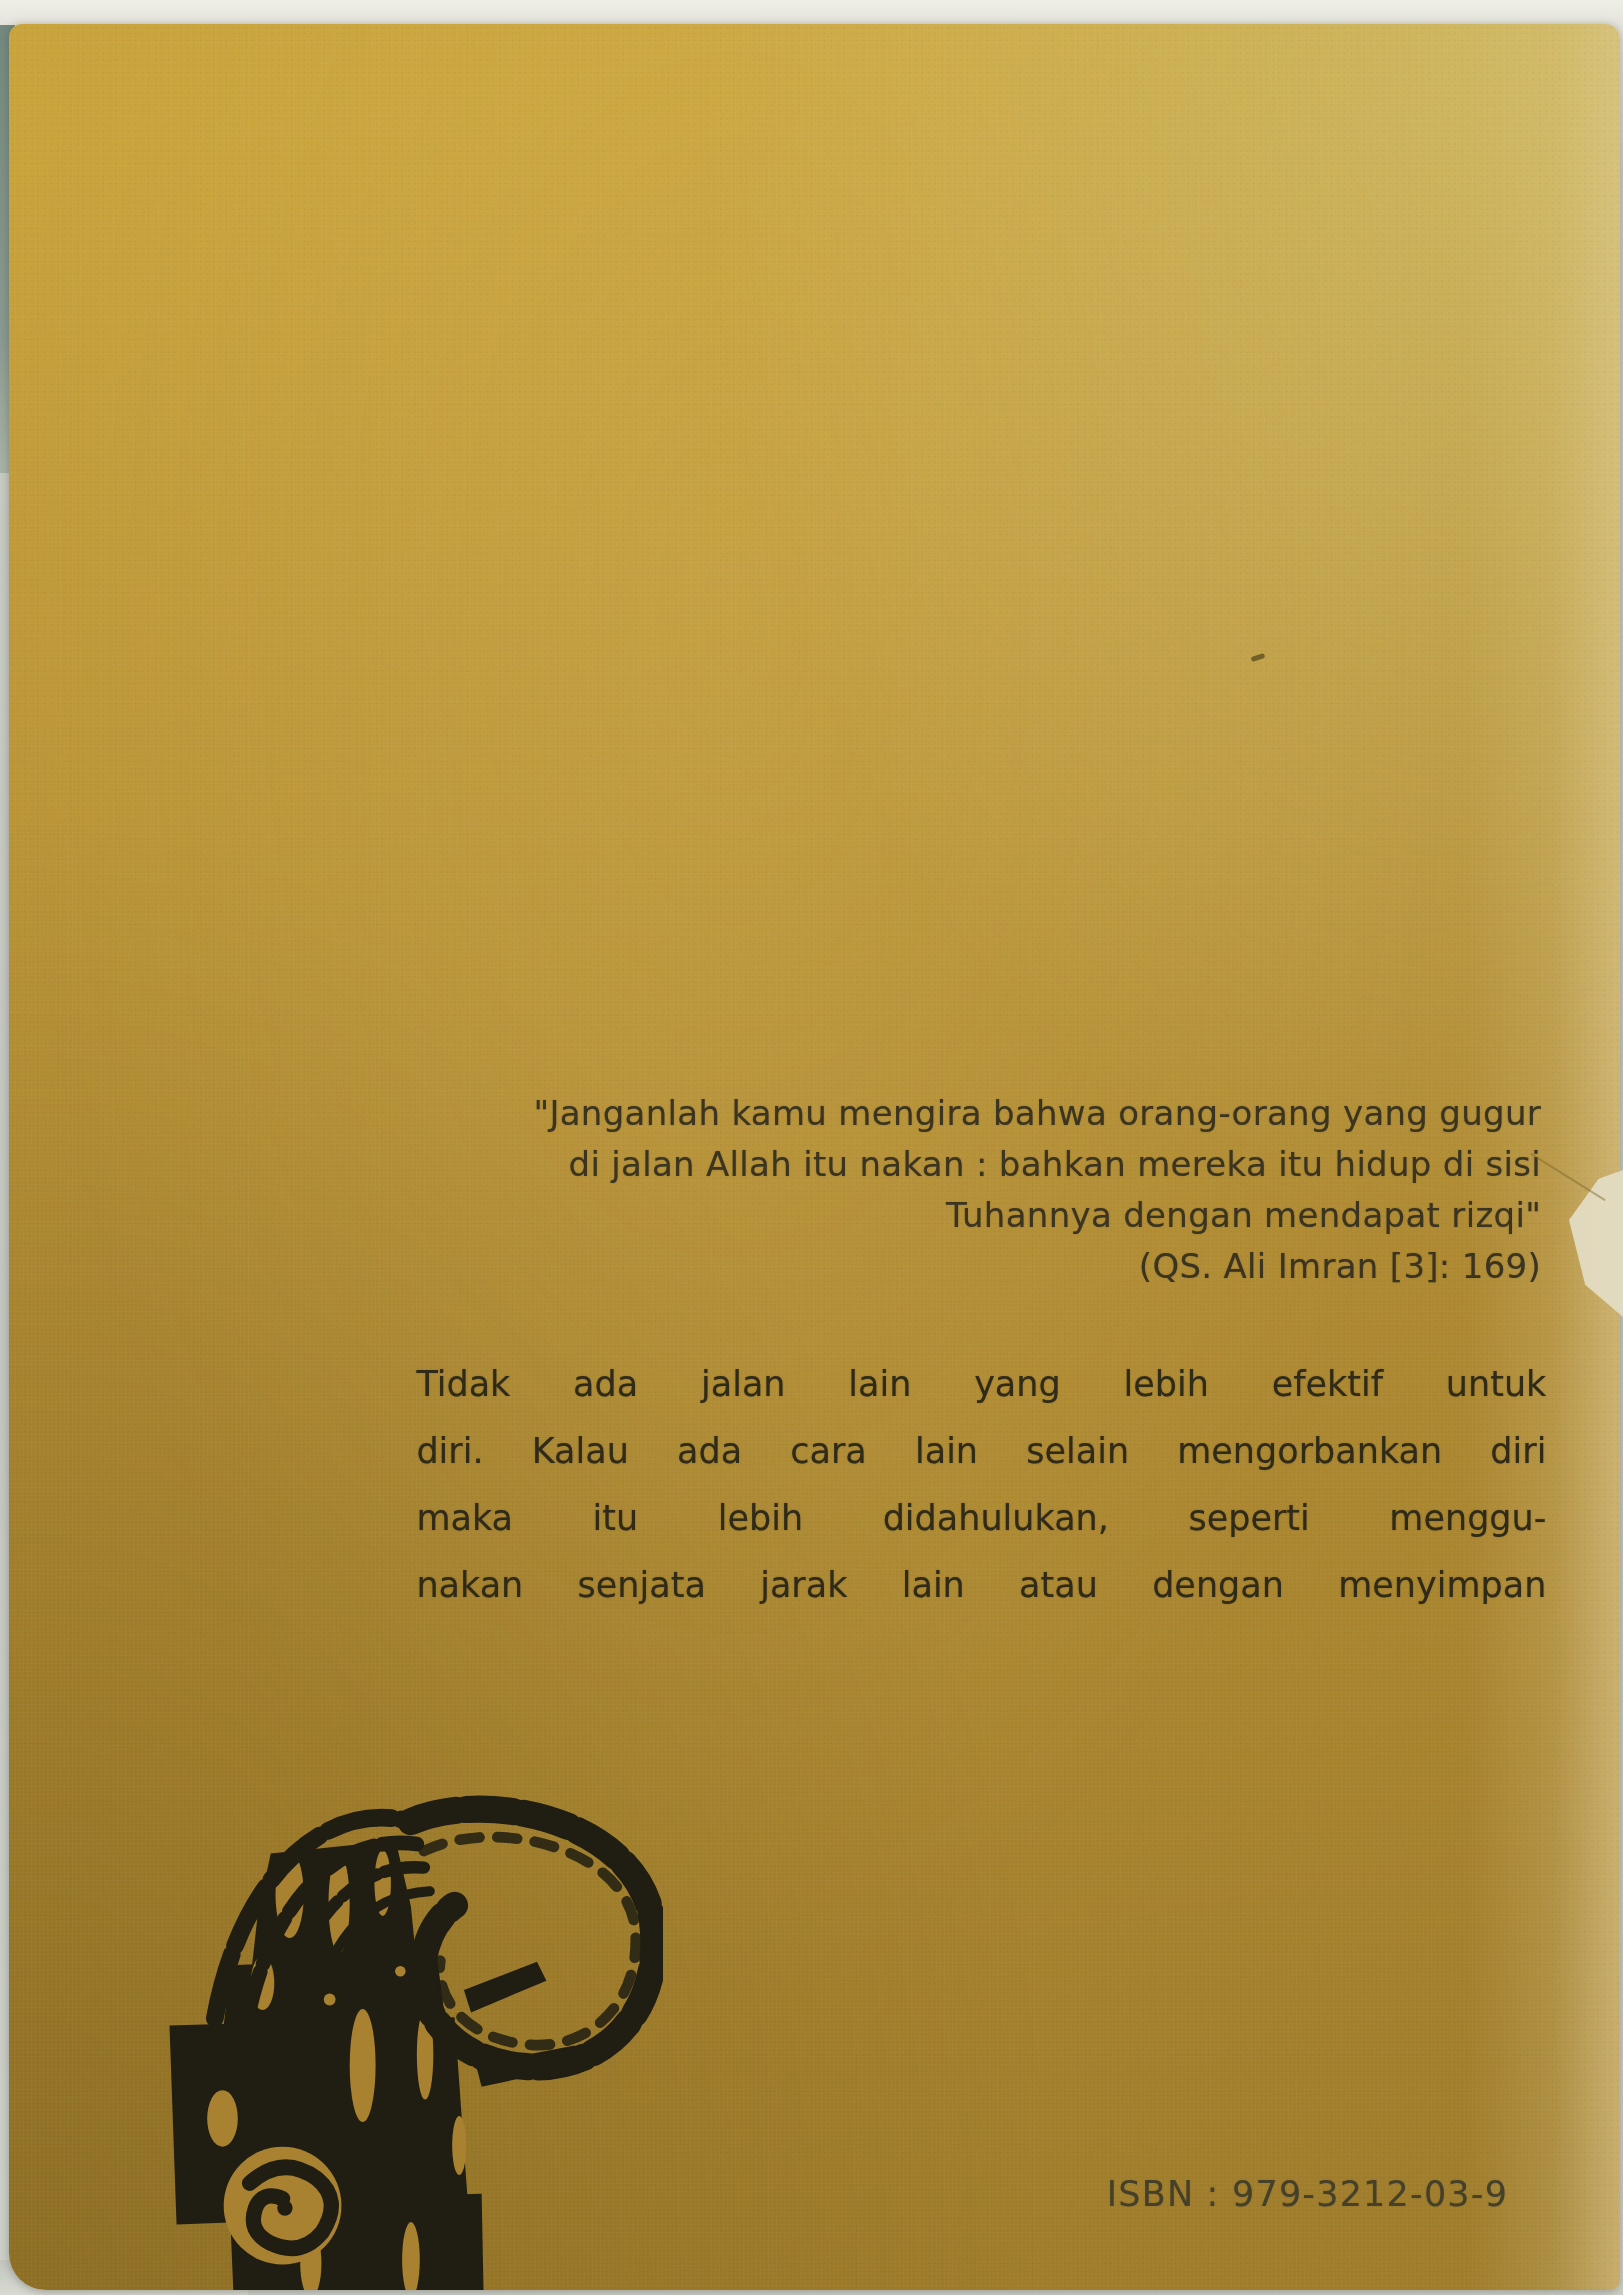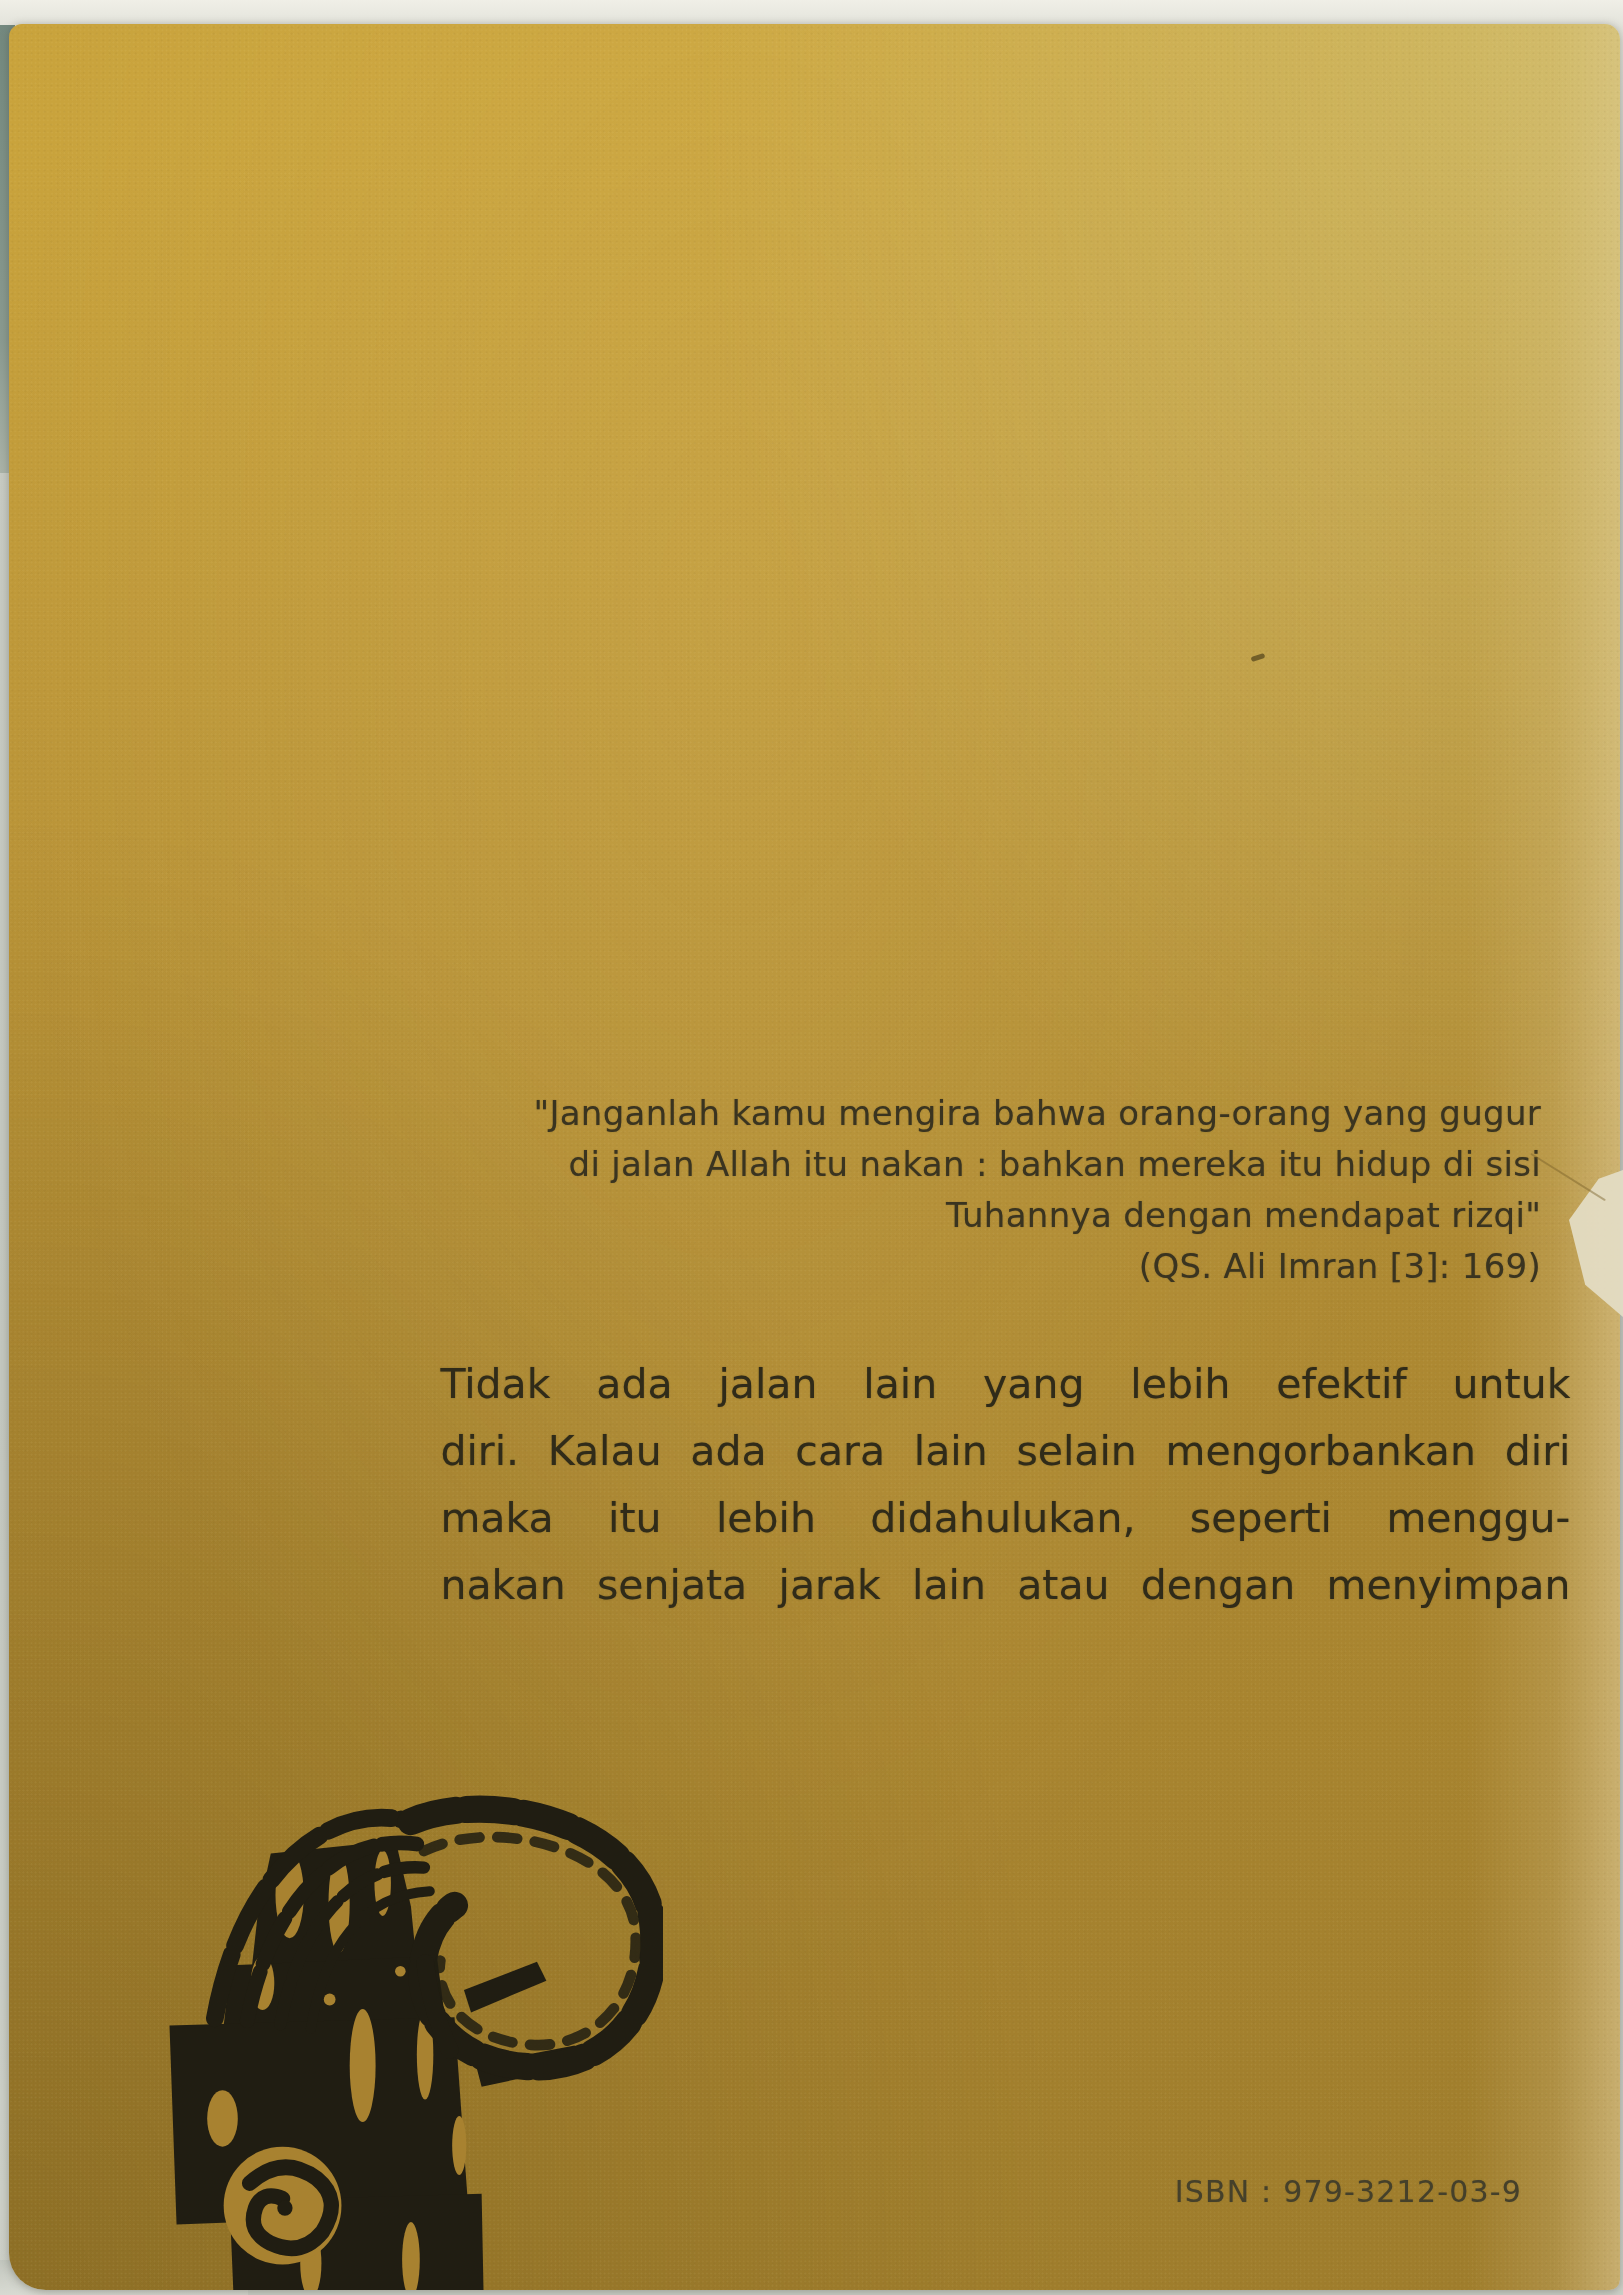--- a/index.html
+++ b/index.html
@@ -46,32 +46,31 @@
     font-size: 34px;
     line-height: 51px;
     color: #3a3420;
     letter-spacing: 0.3px;
     text-shadow: 0 0 1.2px rgba(58, 52, 32, 0.45);
   }
   .para-block {
     position: absolute;
     left: 407px; top: 1327px;
     width: 1130px;
-    font-size: 41px;
+    font-size: 35px;
     line-height: 67px;
     color: #302b19;
     text-shadow: 0 0 1.2px rgba(48, 43, 25, 0.5);
-    margin-left: 24px;
   }
   .para-line { text-align: justify; text-align-last: justify; white-space: nowrap; }
   .para-line.last { text-align-last: right; }
   .isbn {
     position: absolute;
-    right: 98px; top: 2150px;
-    font-size: 30px;
+    right: 112px; top: 2150px;
+    font-size: 35px;
     letter-spacing: 1.2px;
     color: #45402a;
     text-shadow: 0 0 1.2px rgba(69, 64, 42, 0.4);
   }
   .illustration {
     position: absolute;
     left: 144px; top: 1747px;
     width: 510px; height: 543px;
   }
   .edge-chip {

